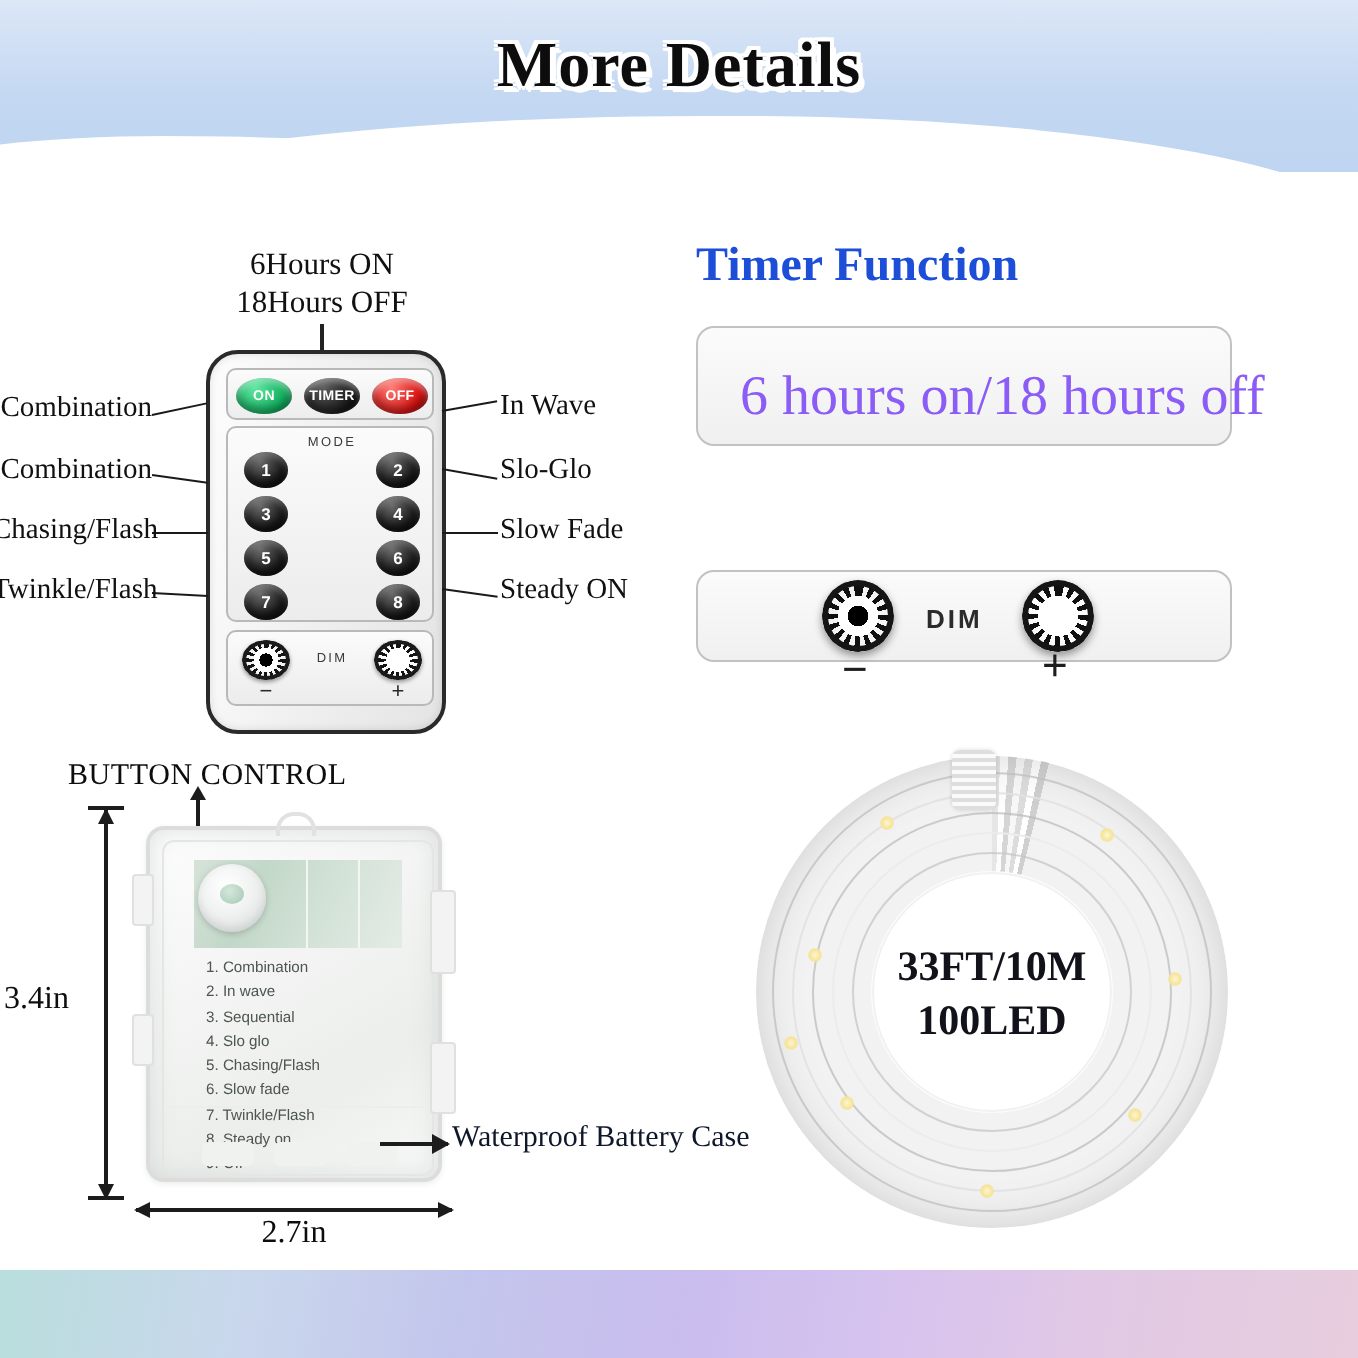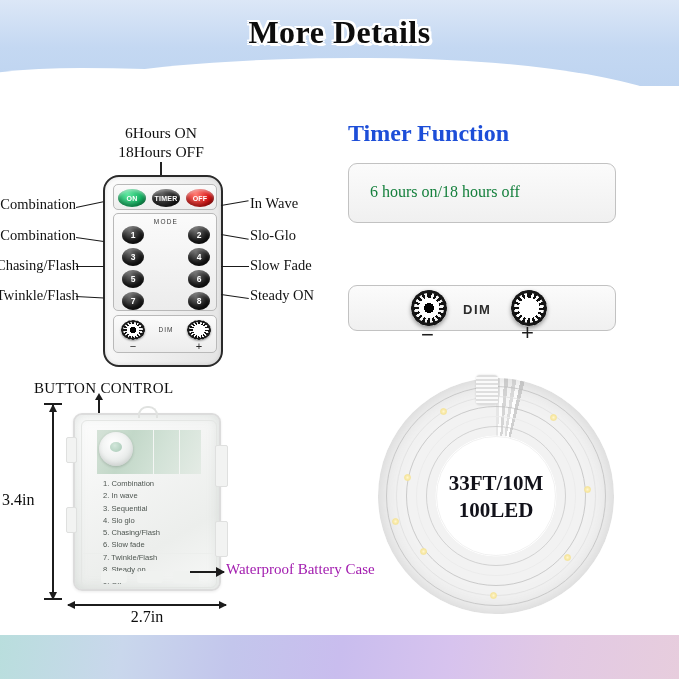--- a/index.html
+++ b/index.html
@@ -155,21 +155,21 @@
   
   .sec-title {
     position:absolute; font-size:24px; font-weight:bold; color:#1d4ed8;
     font-family:"Liberation Serif","DejaVu Serif",serif; white-space:nowrap;
   }
   .panel-box {
     position:absolute; border:1px solid #c2c2c2; border-radius:9px;
     background:linear-gradient(180deg,#fbfbfb,#f0f0f0);
   }
   .panel-text {
-    position:absolute; font-size:16px; color:#15803d;
+    position:absolute; font-size:28px; color:#8b5cf6;
     font-family:"Liberation Serif","DejaVu Serif",serif;
   }
   .big-knob {
     position:absolute; width:36px; height:36px; border-radius:50%;
   }
   .bk-dark {
     background:
       radial-gradient(circle at 50% 50%, #000 0 20%, transparent 20%),
       radial-gradient(circle at 50% 50%, #fff 20% 40%, transparent 40%),
       repeating-conic-gradient(#101010 0 11deg, #f4f4f4 11deg 22deg);
@@ -298,21 +298,21 @@
 
   .wp-arrow {
     position:absolute; left:190px; top:571px; width:34px; height:1.5px; background:#1c1c1c;
   }
   .wp-arrow::after {
     content:""; position:absolute; right:-1px; top:-3.6px;
     border-top:5px solid transparent; border-bottom:5px solid transparent;
     border-left:9px solid #1c1c1c;
   }
   .wp-label {
-    position:absolute; left:226px; top:561px; font-size:15px; color:#a21caf;
+    position:absolute; left:226px; top:561px; font-size:15px; color:#0f172a;
     white-space:nowrap; font-family:"Liberation Serif","DejaVu Serif",serif;
   }
 
   
   .coil {
     position:absolute; left:378px; top:378px; width:236px; height:236px;
     border-radius:50%;
     background:
       radial-gradient(circle at 50% 50%, #ffffff 0 36%, transparent 36.4%),
       conic-gradient(from 0deg,

